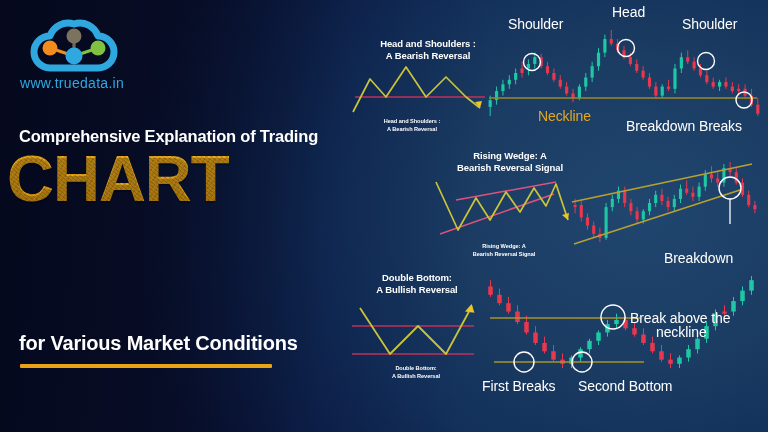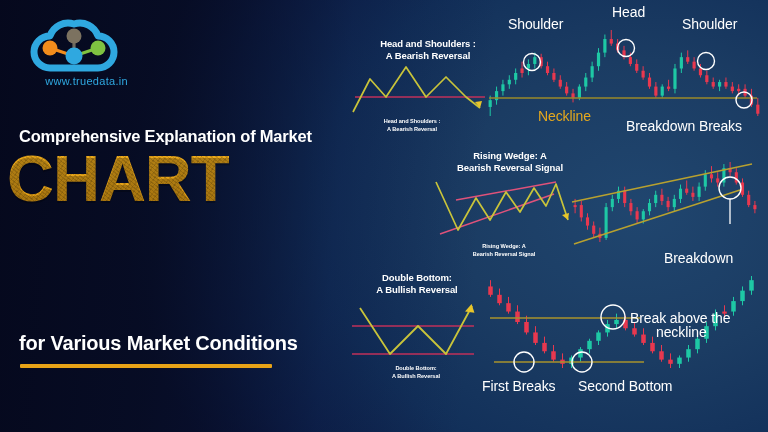--- a/index.html
+++ b/index.html
@@ -18,22 +18,22 @@
     content:"";position:absolute;inset:0;
     background:linear-gradient(95deg, rgba(5,8,28,0.96) 0%, rgba(6,11,33,0.82) 22%, rgba(9,20,60,0.30) 44%, rgba(0,0,0,0) 62%);
     pointer-events:none;
   }
 
   
   .left{position:absolute;left:0;top:0;width:340px;height:432px;z-index:3;}
   .logo-wrap{position:absolute;left:20px;top:18px;width:120px;}
   .logo-svg{display:block;}
   .logo-url{
-    margin-top:1px;text-align:right;width:108px;
-    color:#2fa8e0;font-size:11px;letter-spacing:.3px;
+    margin-top:1px;text-align:left;width:108px;
+    color:#2fa8e0;font-size:14px;letter-spacing:.3px;
   }
   .kicker{
     position:absolute;left:19px;top:127px;width:310px;
     color:#ffffff;font-size:16.5px;font-weight:bold;letter-spacing:-0.2px;
     white-space:nowrap;
   }
   .big1,.big2{
     position:absolute;left:7px;
     font-weight:bold;color:#e8a317;
     letter-spacing:-1px;line-height:0.84;
@@ -93,21 +93,21 @@
         <line x1="54" y1="38" x2="78" y2="30" stroke="#7fc241" stroke-width="3.2"></line>
 
         <circle cx="54" cy="18" r="7.5" fill="#7c7260"></circle>
         <circle cx="30" cy="30" r="7.5" fill="#f28c1c"></circle>
         <circle cx="78" cy="30" r="7.5" fill="#7fc241"></circle>
         <circle cx="54" cy="38" r="8.5" fill="#2fa8e0"></circle>
       </svg>
       <div class="logo-url">www.truedata.in</div>
     </div>
 
-    <div class="kicker">Comprehensive Explanation of Market</div>
+    <div class="kicker">Comprehensive Explanation of Trading</div>
     <div class="big1">CHART</div>
     <div class="subline">for Various Market Conditions</div>
     <div class="rule"></div>
   </div>
 
   <div class="sections">
 
     <div class="sec" style="left:0;top:0;width:438px;height:140px;">
 
       <div class="sec-title" style="position:absolute;left:28px;top:38px;width:140px;text-align:center;">

